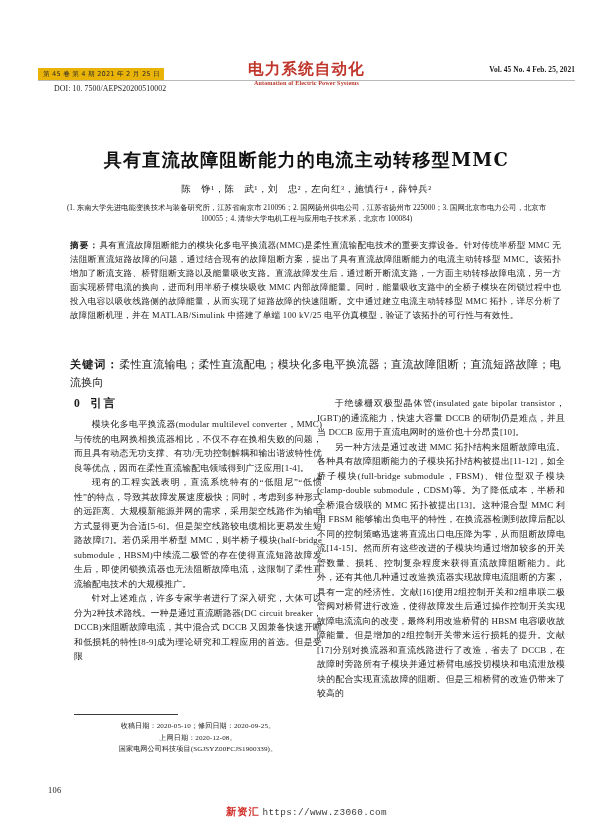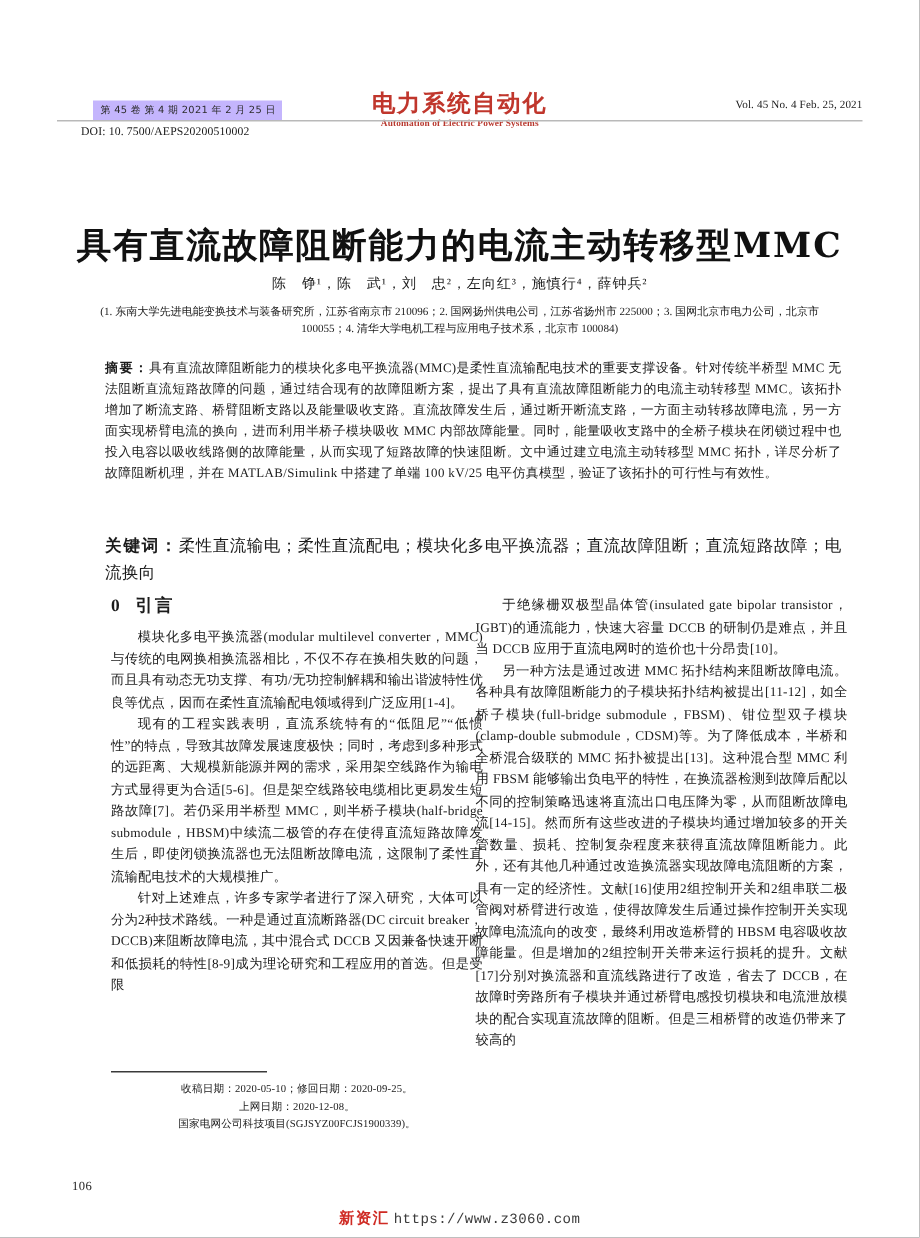--- a/index.html
+++ b/index.html
@@ -25,29 +25,28 @@
     top: 62px;
     height: 42px;
   }
   .mast-left {
     position: absolute;
     left: 38px;
     top: 0;
     width: 190px;
   }
   .vol-band {
-    background: #c4b5fd;
+    background: #eab308;
     color: #2b2b2b;
     font-size: 6.6px;
     letter-spacing: .2px;
     padding: 2px 4px 2px 5px;
     display: inline-block;
     white-space: nowrap;
     font-family: "DejaVu Sans", sans-serif;
-    margin-left: 24px;
   }
   .doi {
     margin-top: 3px;
     font-size: 7.8px;
     letter-spacing: .1px;
     white-space: nowrap;
     font-family: "Liberation Serif", serif;
     padding-left: 16px;
   }
   .mast-center {
@@ -74,37 +73,38 @@
     letter-spacing: .1px;
     font-family: "Liberation Serif", serif;
   }
   .mast-right {
     position: absolute;
     right: 38px;
     top: 3px;
     font-size: 7.4px;
     white-space: nowrap;
     letter-spacing: .1px;
+    font-weight: bold;
   }
   .mast-rule {
     position: absolute;
     left: 38px;
     right: 38px;
     top: 80px;
     height: 1px;
     background: #b9b9b9;
   }
 
   
   .title {
     position: absolute;
     left: 0; right: 0;
     top: 148px;
     text-align: center;
-    font-size: 23px;
+    font-size: 18px;
     font-weight: bold;
     letter-spacing: 1.3px;
     font-family: "DejaVu Serif", serif;
     color: #111;
   }
   .authors {
     position: absolute;
     left: 0; right: 0;
     top: 183px;
     text-align: center;

